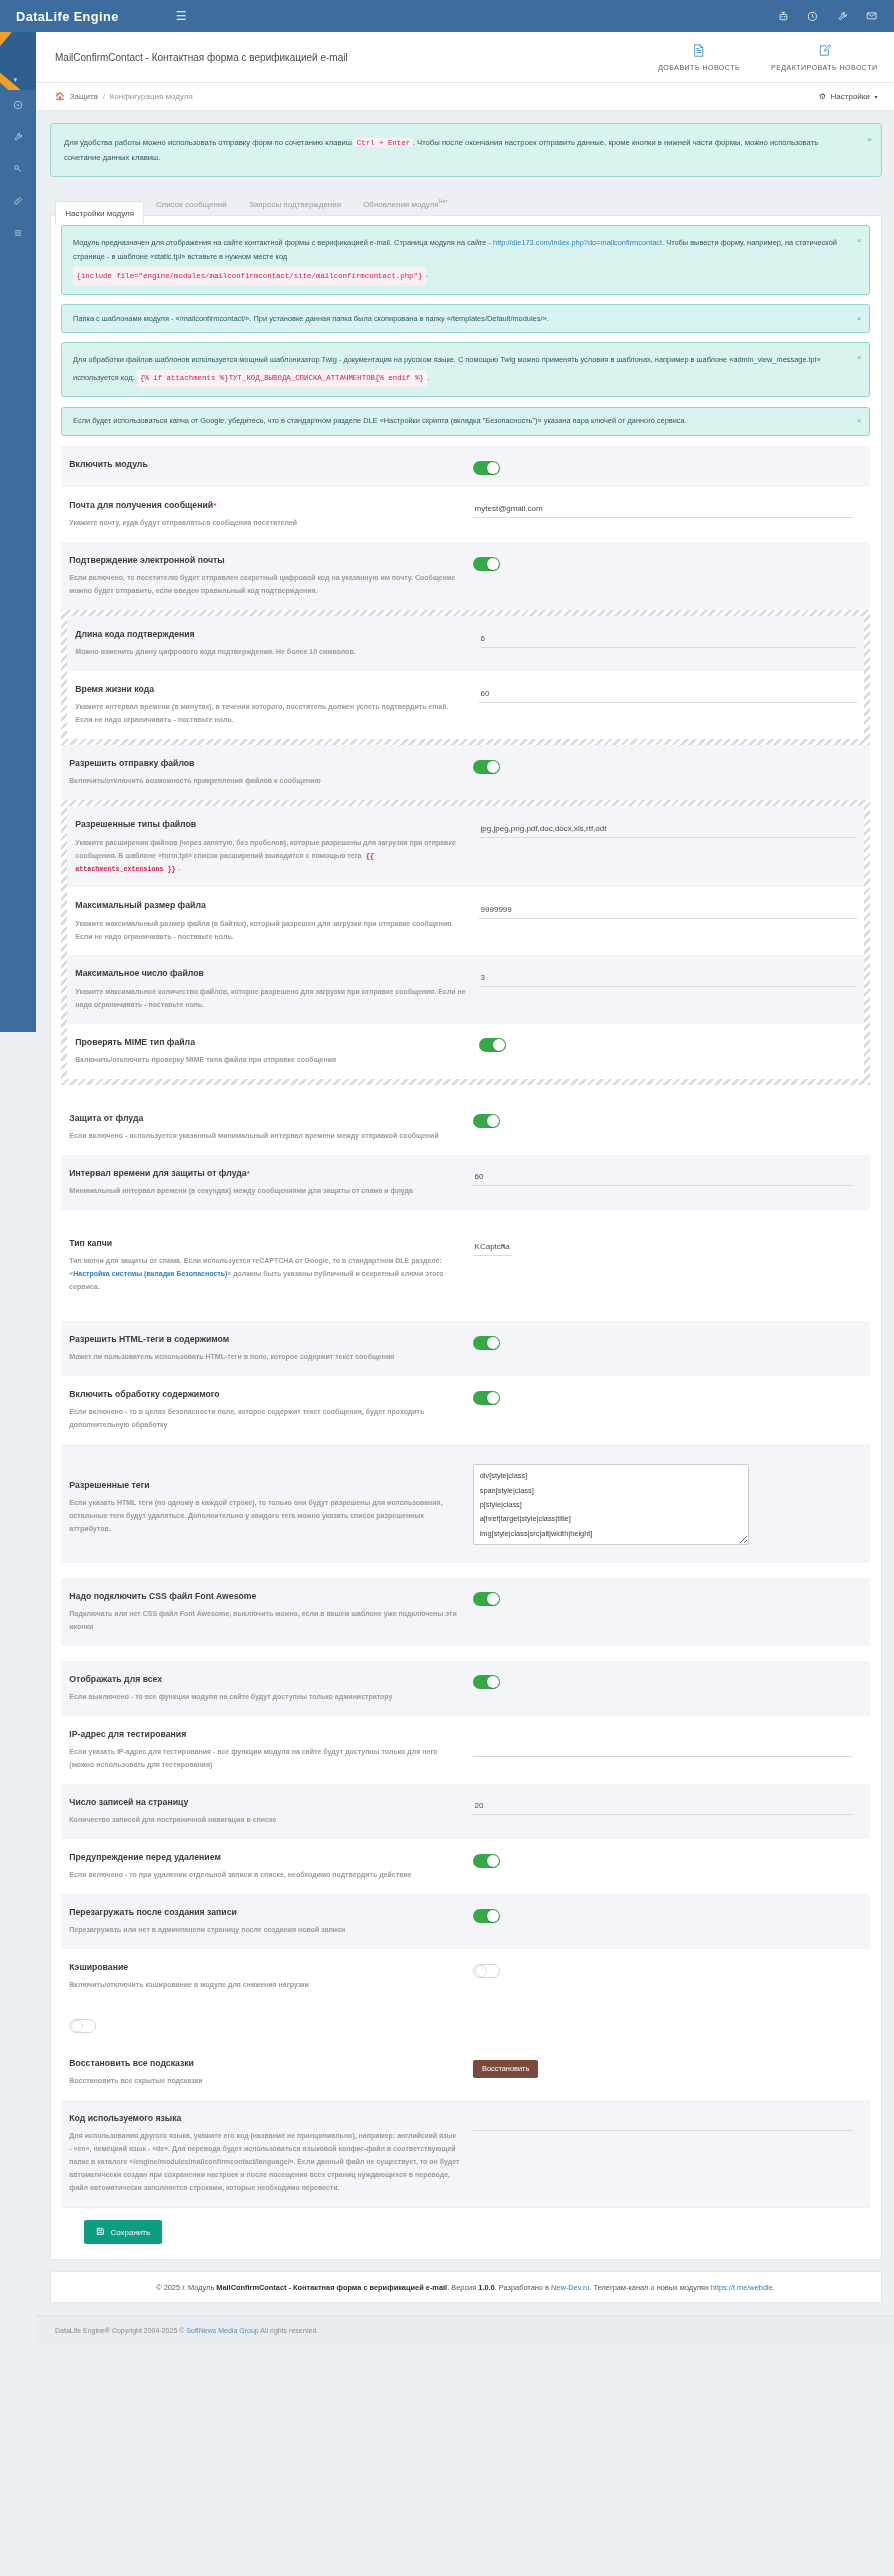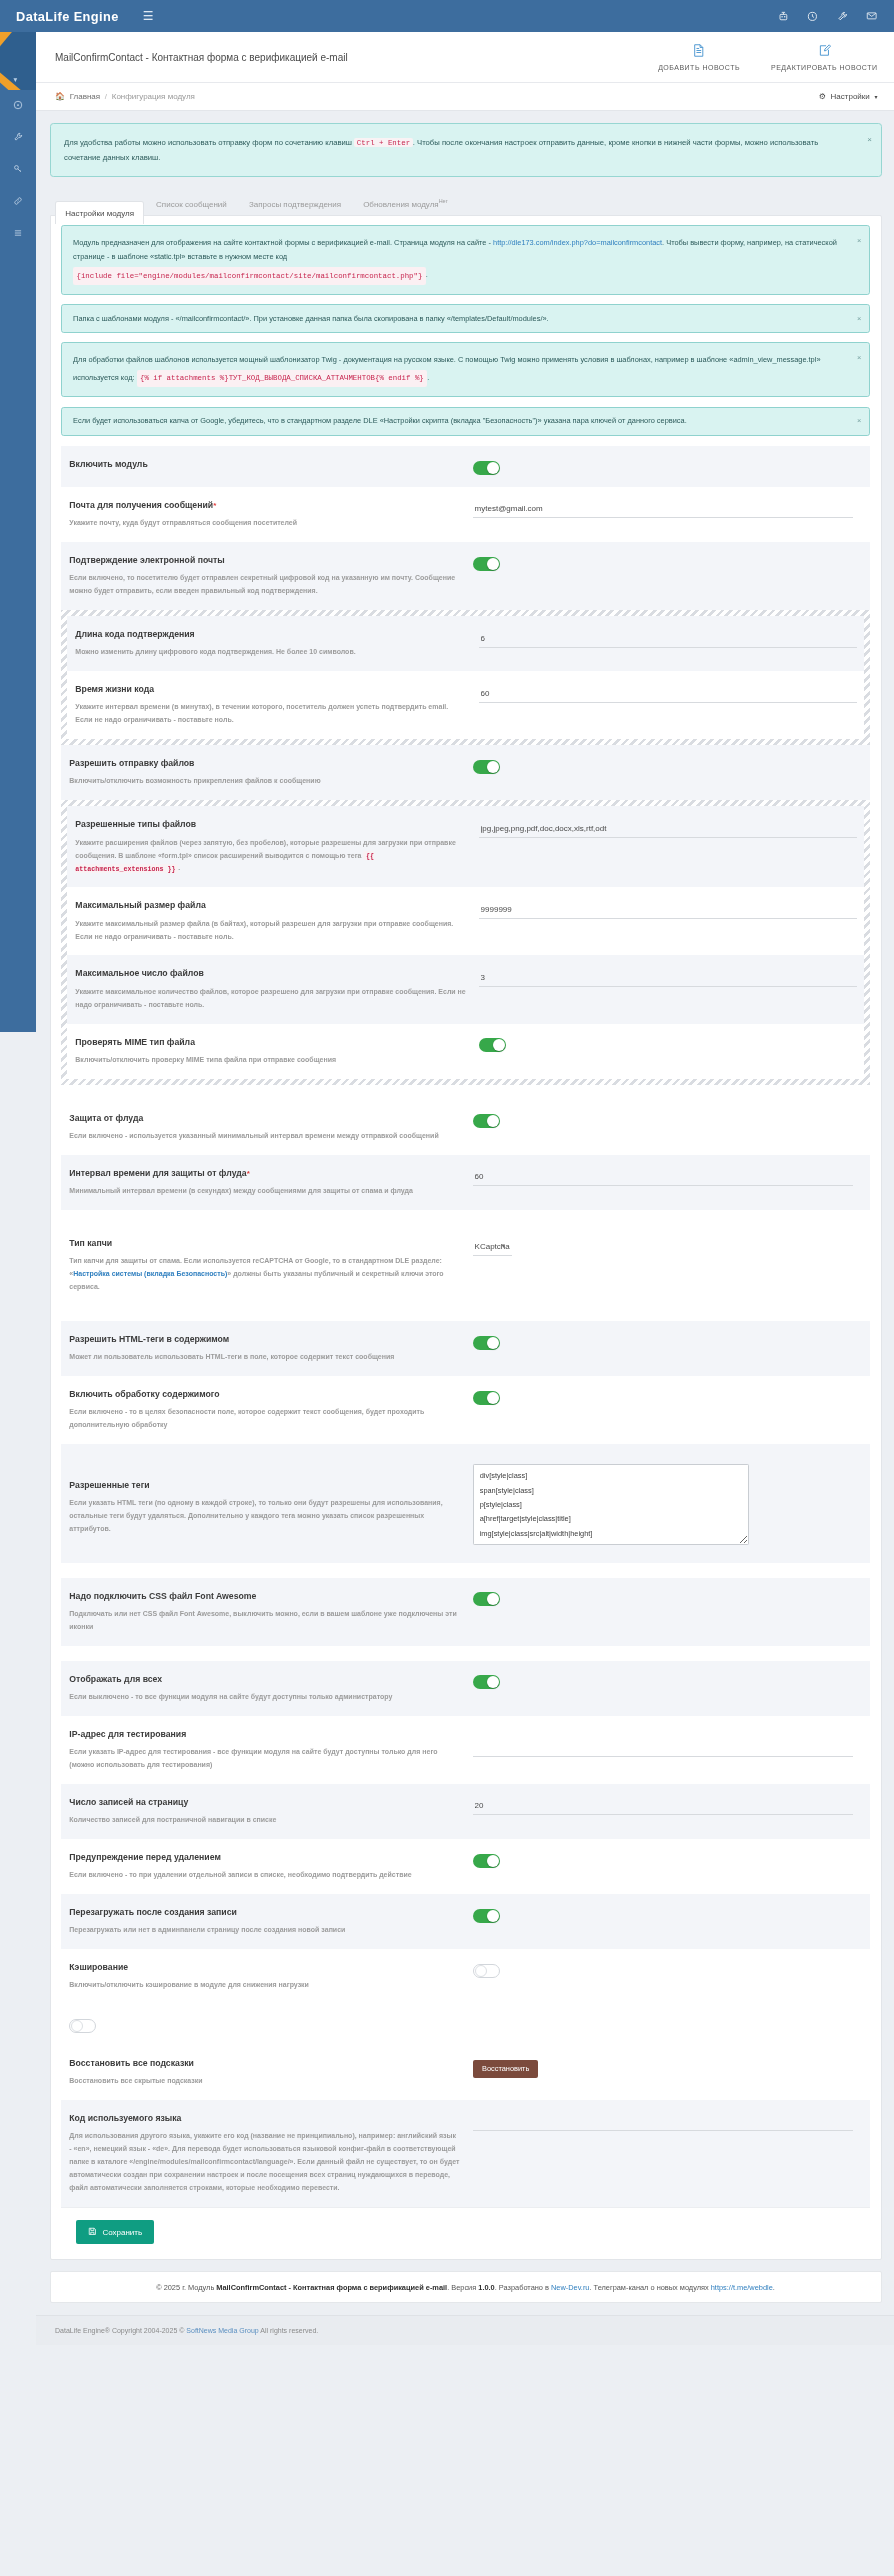--- a/index.html
+++ b/index.html
@@ -13,20 +13,21 @@
     -webkit-font-smoothing: antialiased;
   }
 
   
   .topbar {
     height: 32px;
     background: #3d6d9e;
     display: flex;
     align-items: center;
     position: relative;
+    gap: 33px;
   }
   .brand {
     color: #ffffff;
     font-size: 12.8px;
     font-weight: bold;
     letter-spacing: 0.4px;
     padding-left: 16px;
     white-space: nowrap;
   }
   .burger {
@@ -355,20 +356,21 @@
     color:#ffffff;
     border:none;
     border-radius:2px;
     padding: 6.7px 12px;
     font-size: 8px;
     display:inline-flex;
     align-items:center;
     gap: 5.4px;
     cursor:pointer;
     font-family:"Liberation Sans","DejaVu Sans", sans-serif;
+    margin-left:8px;
   }
 
   
   .modfoot {
     background:#ffffff;
     border:0.7px solid #e4e7ea;
     border-radius:2px;
     margin: 10.8px 0 12px 0;
     padding: 10.8px 12px;
     font-size: 7.4px;
@@ -482,21 +484,21 @@
             </svg>
         </span>
         <span class="ha-label">РЕДАКТИРОВАТЬ НОВОСТИ</span>
       </div>
     </div>
   </div>
 
   <div class="crumbbar">
     <div class="crumb">
       <span class="home-ic">🏠</span>
-      <a href="#">Главная</a>
+      <a href="#">Защита</a>
       <span class="sep">/</span>
       <span class="cur">Конфигурация модуля</span>
     </div>
     <div class="settings-link">
       <span>⚙</span>
       <span>Настройки</span>
       <span style="font-size:6px;">▾</span>
     </div>
   </div>
 

